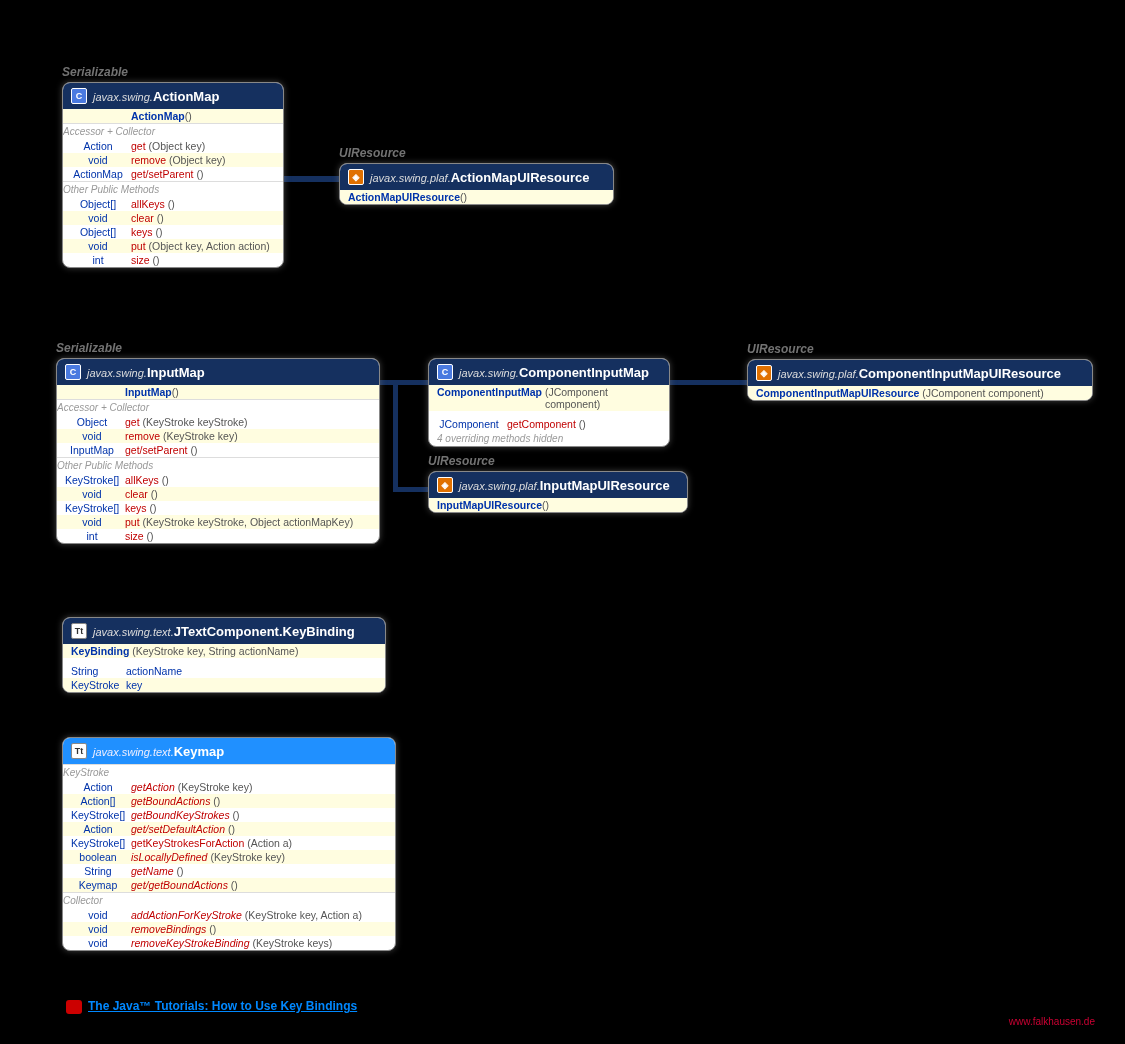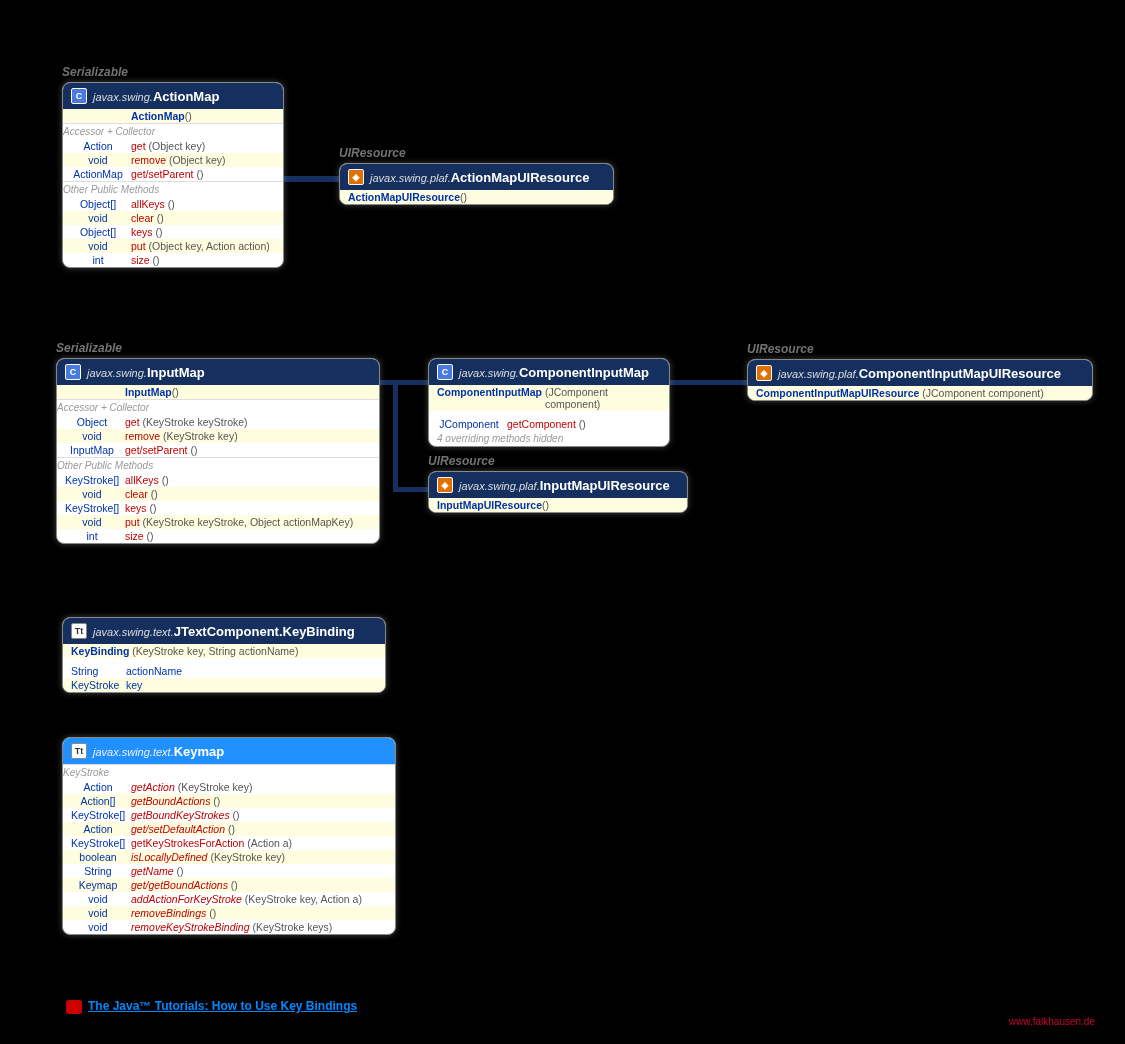--- a/index.html
+++ b/index.html
@@ -150,19 +150,20 @@
     </div>
   <div class="sect">KeyStroke</div>
   <div class="row"><span class="ret">Action</span><span class="meth" style="font-style:italic">getAction</span>&nbsp;<span class="param">(KeyStroke key)</span></div>
   <div class="row row-yellow"><span class="ret">Action[]</span><span class="meth" style="font-style:italic">getBoundActions</span>&nbsp;<span class="param">()</span></div>
   <div class="row"><span class="ret">KeyStroke[]</span><span class="meth" style="font-style:italic">getBoundKeyStrokes</span>&nbsp;<span class="param">()</span></div>
   <div class="row row-yellow"><span class="ret">Action</span><span class="meth" style="font-style:italic">get/setDefaultAction</span>&nbsp;<span class="param">()</span></div>
   <div class="row"><span class="ret">KeyStroke[]</span><span class="meth" style="">getKeyStrokesForAction</span>&nbsp;<span class="param">(Action a)</span></div>
   <div class="row row-yellow"><span class="ret">boolean</span><span class="meth" style="font-style:italic">isLocallyDefined</span>&nbsp;<span class="param">(KeyStroke key)</span></div>
   <div class="row"><span class="ret">String</span><span class="meth" style="font-style:italic">getName</span>&nbsp;<span class="param">()</span></div>
   <div class="row row-yellow"><span class="ret">Keymap</span><span class="meth" style="font-style:italic">get/getBoundActions</span>&nbsp;<span class="param">()</span></div>
+  <div class="sect">Collector</div>
   <div class="row"><span class="ret">void</span><span class="meth" style="font-style:italic">addActionForKeyStroke</span>&nbsp;<span class="param">(KeyStroke key, Action a)</span></div>
   <div class="row row-yellow"><span class="ret">void</span><span class="meth" style="font-style:italic">removeBindings</span>&nbsp;<span class="param">()</span></div>
   <div class="row"><span class="ret">void</span><span class="meth" style="font-style:italic">removeKeyStrokeBinding</span>&nbsp;<span class="param">(KeyStroke keys)</span></div>
 </div>
 
 <a class="footer-link" style="left:66px;top:999px"><span class="oracle-icon"></span><span>The Java™ Tutorials: How to Use Key Bindings</span></a>
 <div class="credit" style="right:30px;top:1016px">www.falkhausen.de</div>
 
 </body></html>

